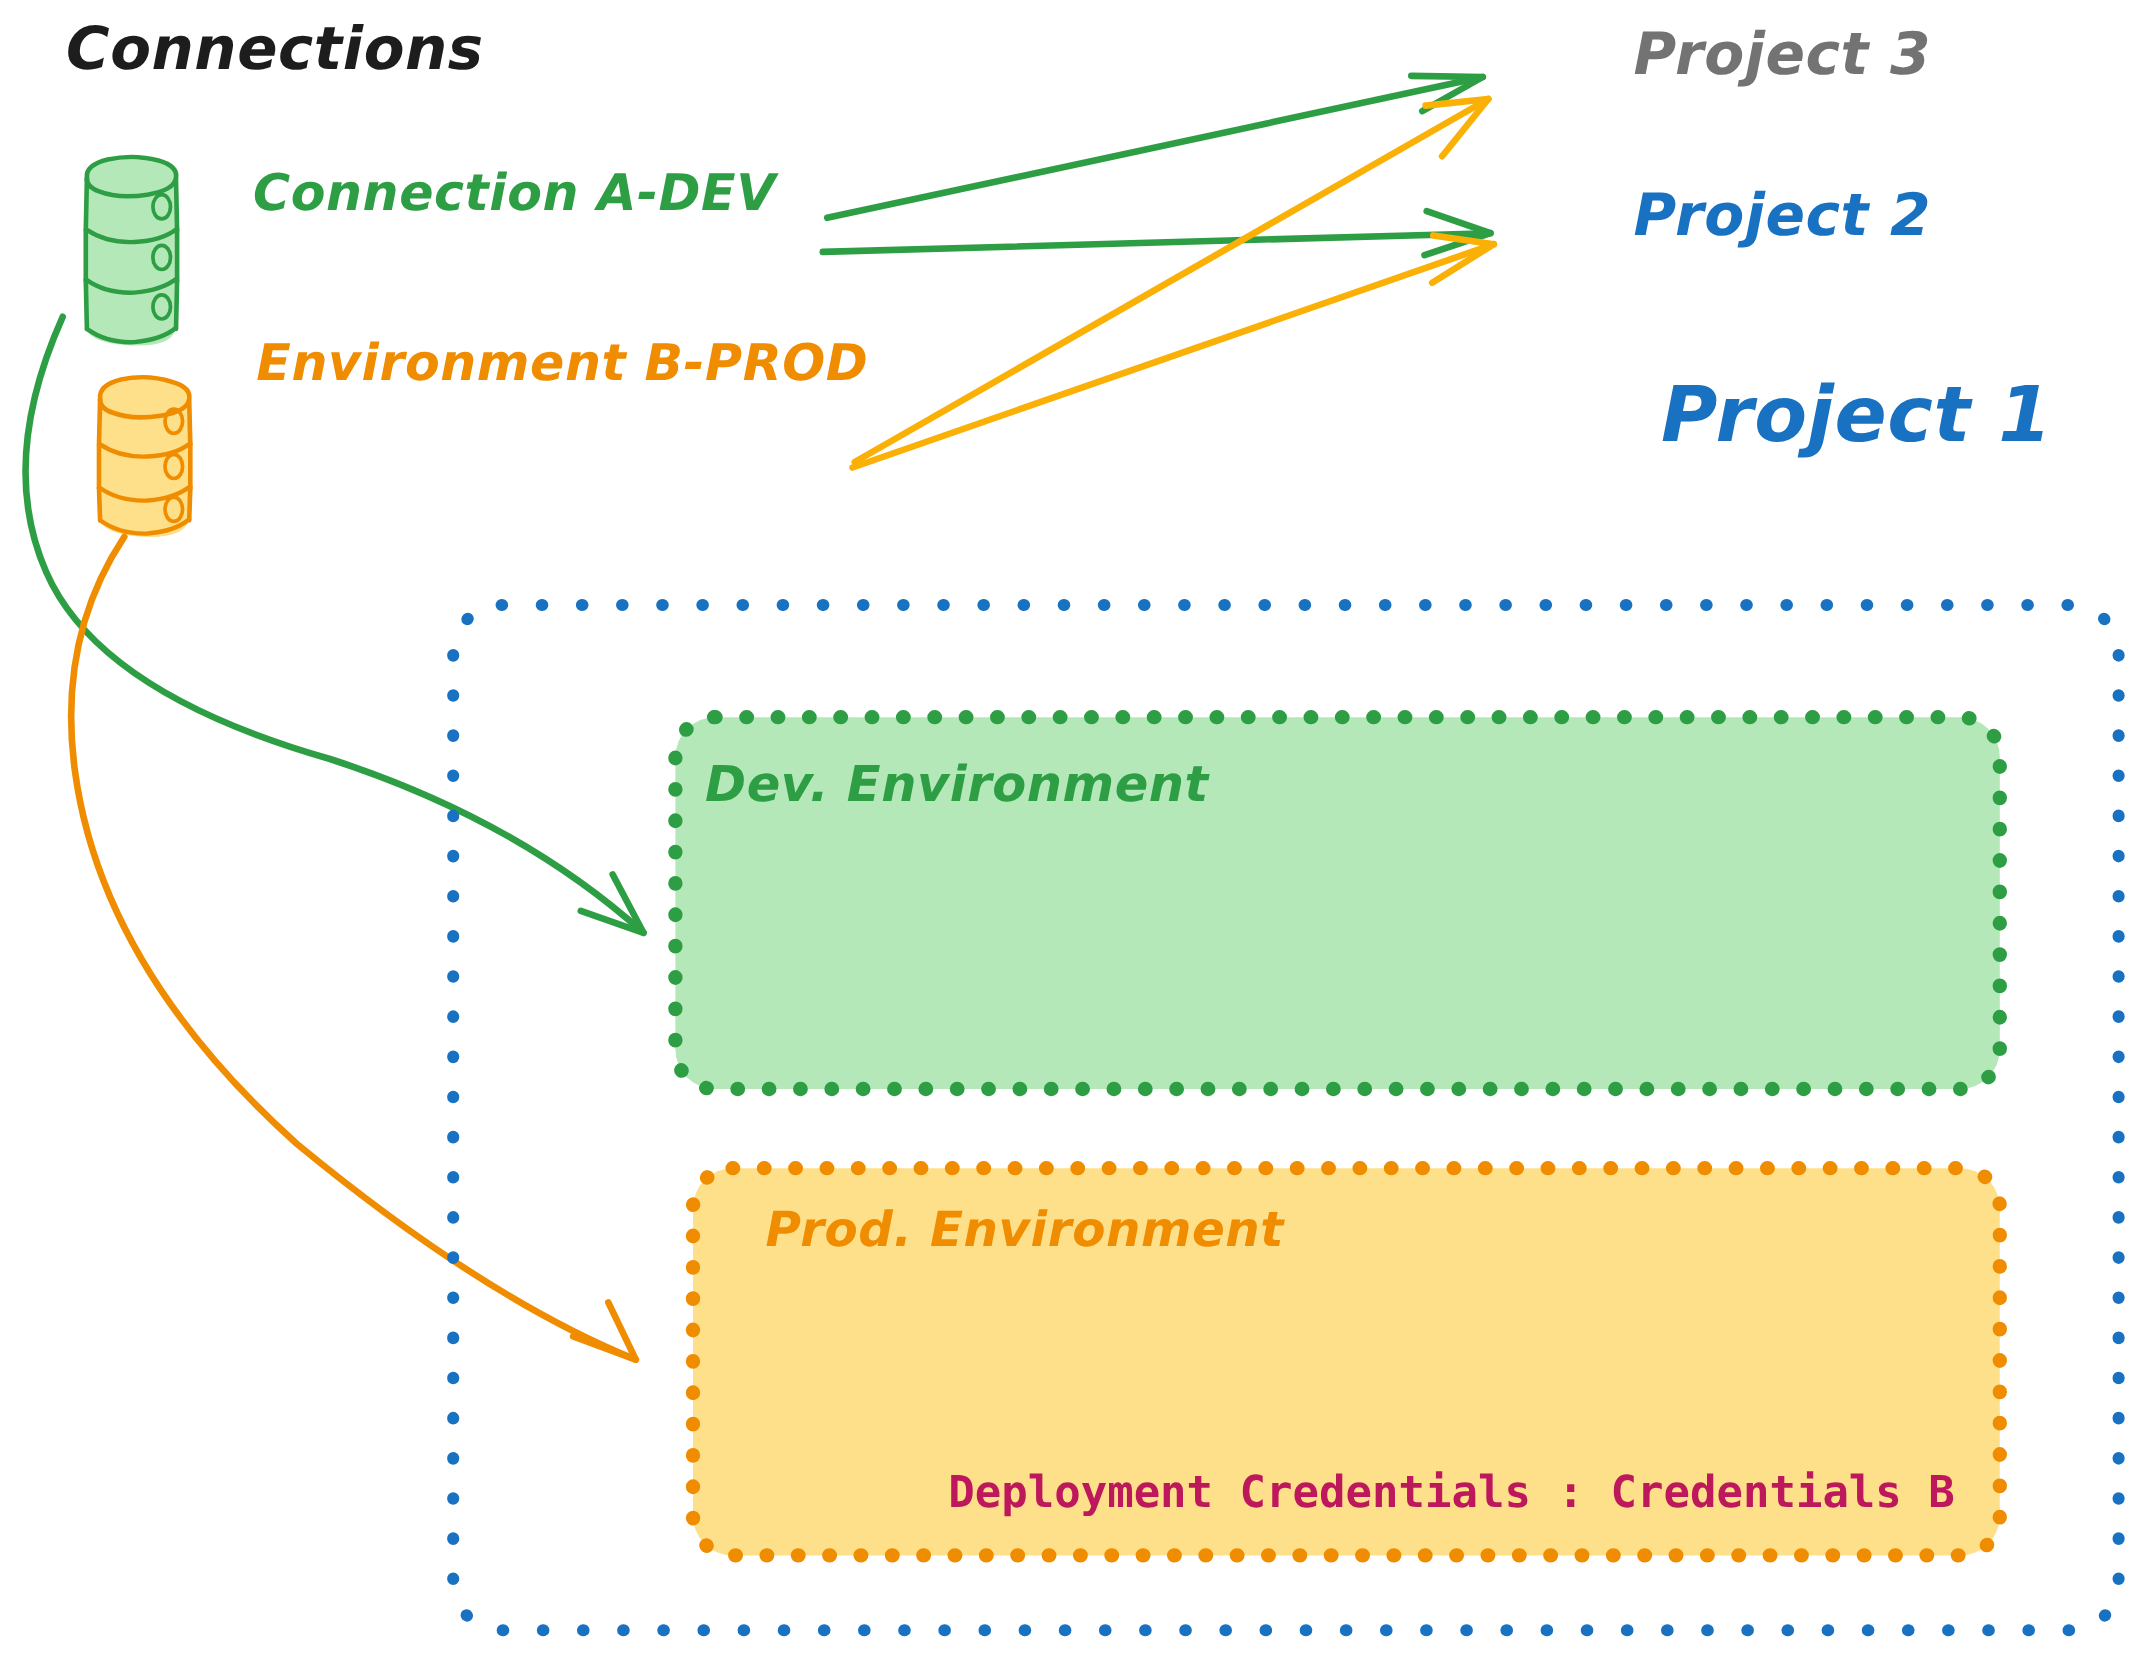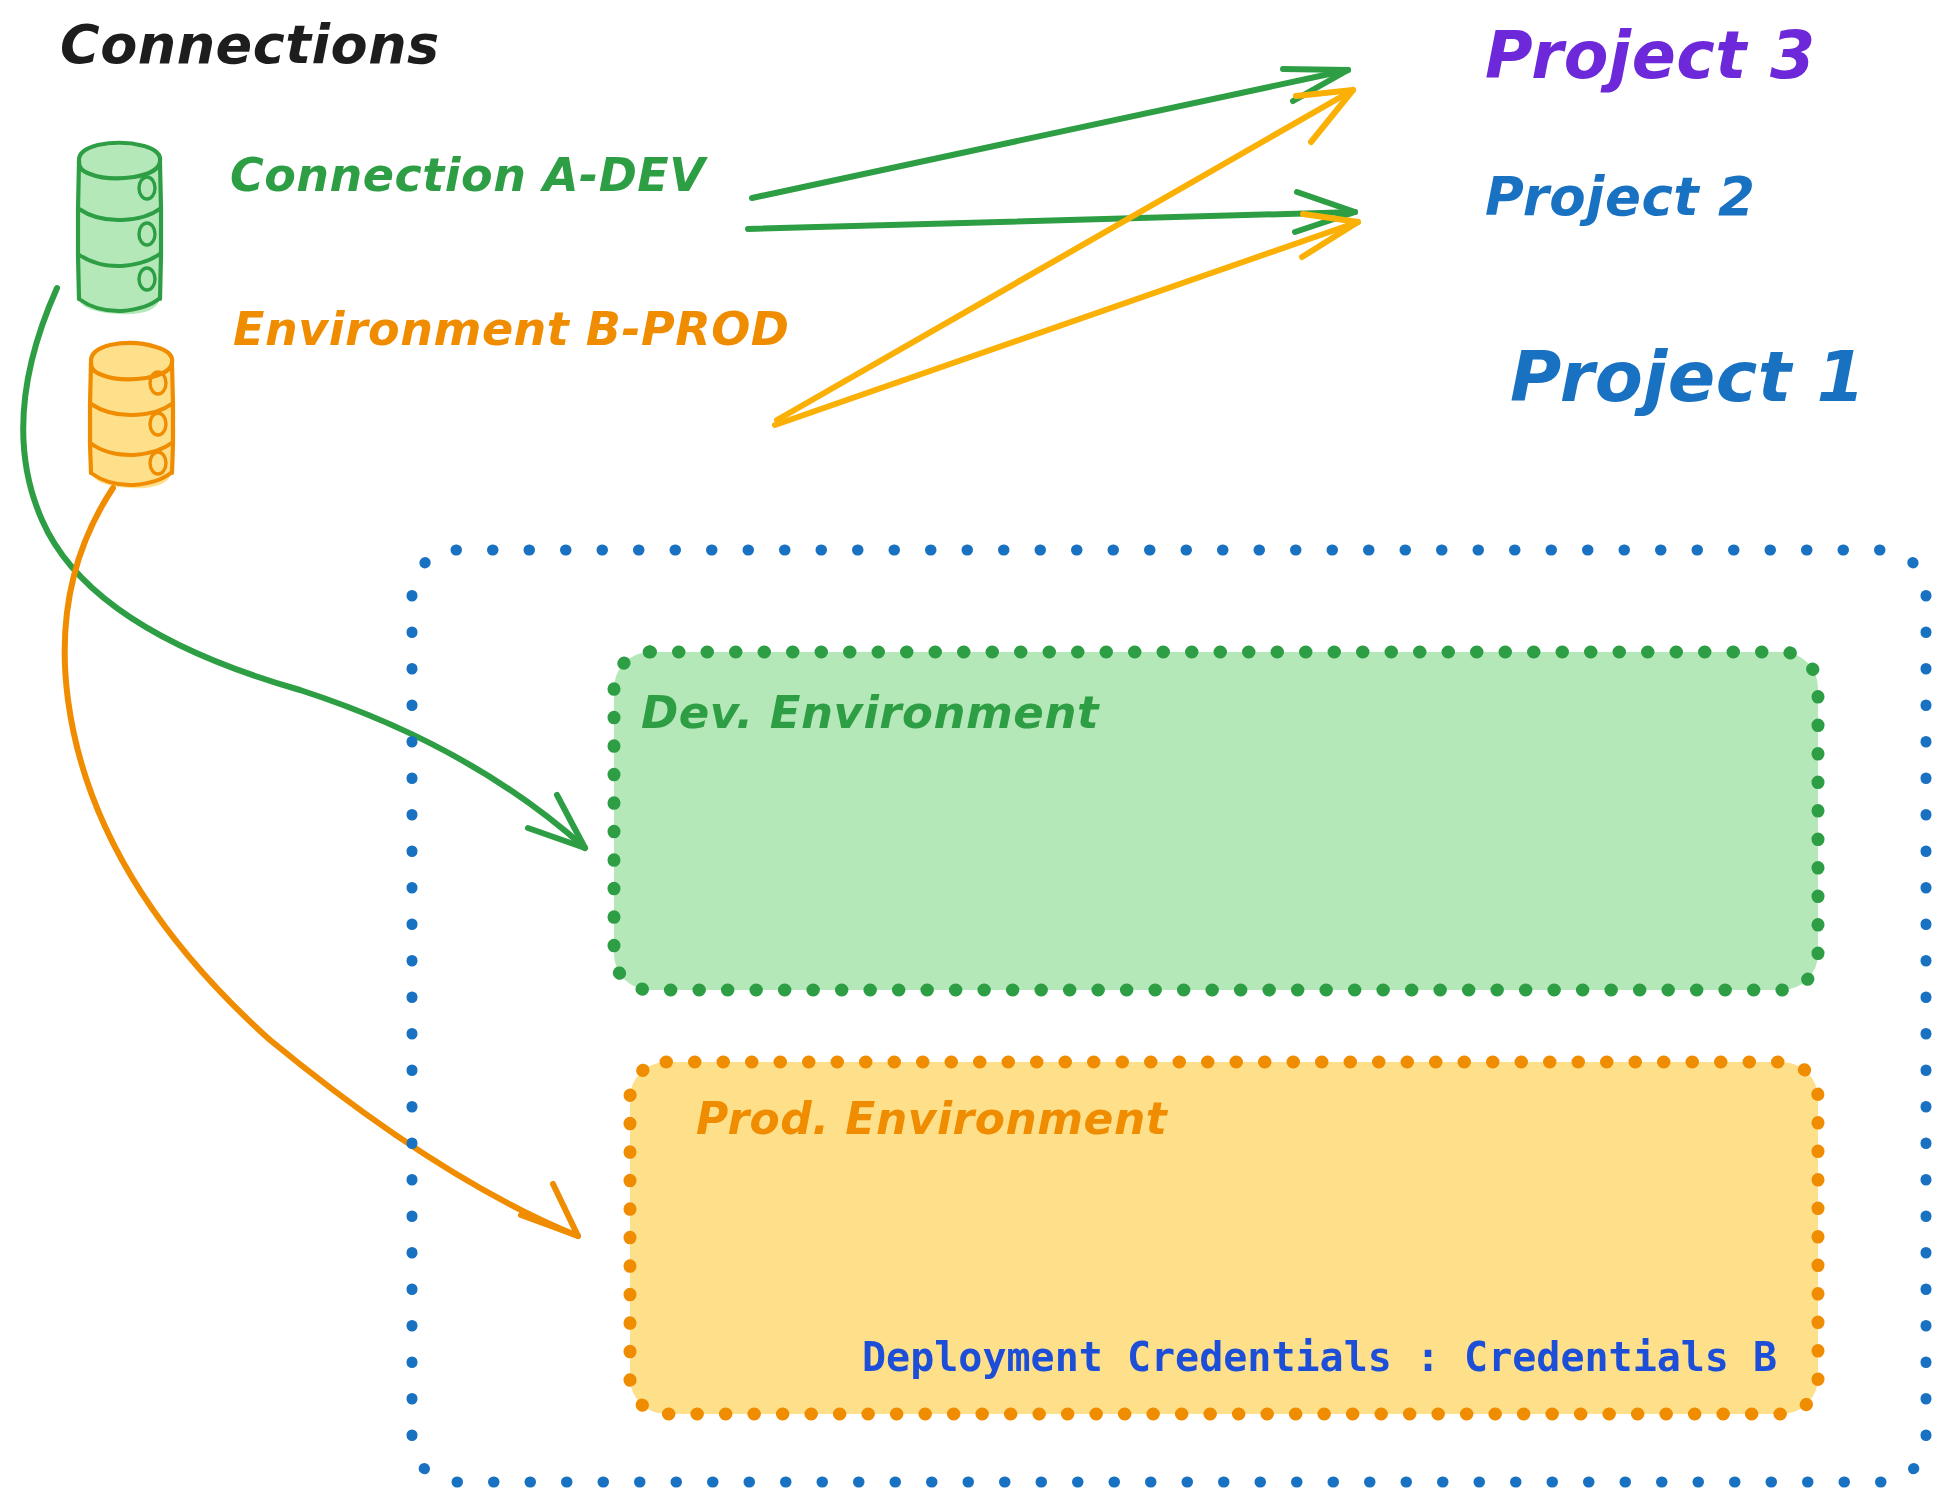--- a/index.html
+++ b/index.html
@@ -52,22 +52,22 @@
   }
   #label-conn-b {
     left: 233px;
     top: 306px;
     font-size: 46px;
     color: #f08c00;
   }
   #label-project-3 {
     left: 1485px;
     top: 23px;
-    font-size: 65px;
-    color: #6d28d9;
+    font-size: 53px;
+    color: #737373;
   }
   #label-project-2 {
     left: 1485px;
     top: 170px;
     font-size: 53px;
     color: #1971c2;
   }
   #label-project-1 {
     left: 1510px;
     top: 342px;
@@ -89,21 +89,21 @@
   #label-dev-creds {
     left: 985px;
     top: 905px;
     font-size: 40px;
     color: #2e9e45;
   }
   #label-prod-creds {
     left: 862px;
     top: 1337px;
     font-size: 40px;
-    color: #1d4ed8;
+    color: #be185d;
   }
 </style>
 </head>
 <body>
 
 <div id="canvas">
 
   <svg id="vector-layer" viewBox="0 0 1948 1506" xmlns="http://www.w3.org/2000/svg">
 
     <g>

